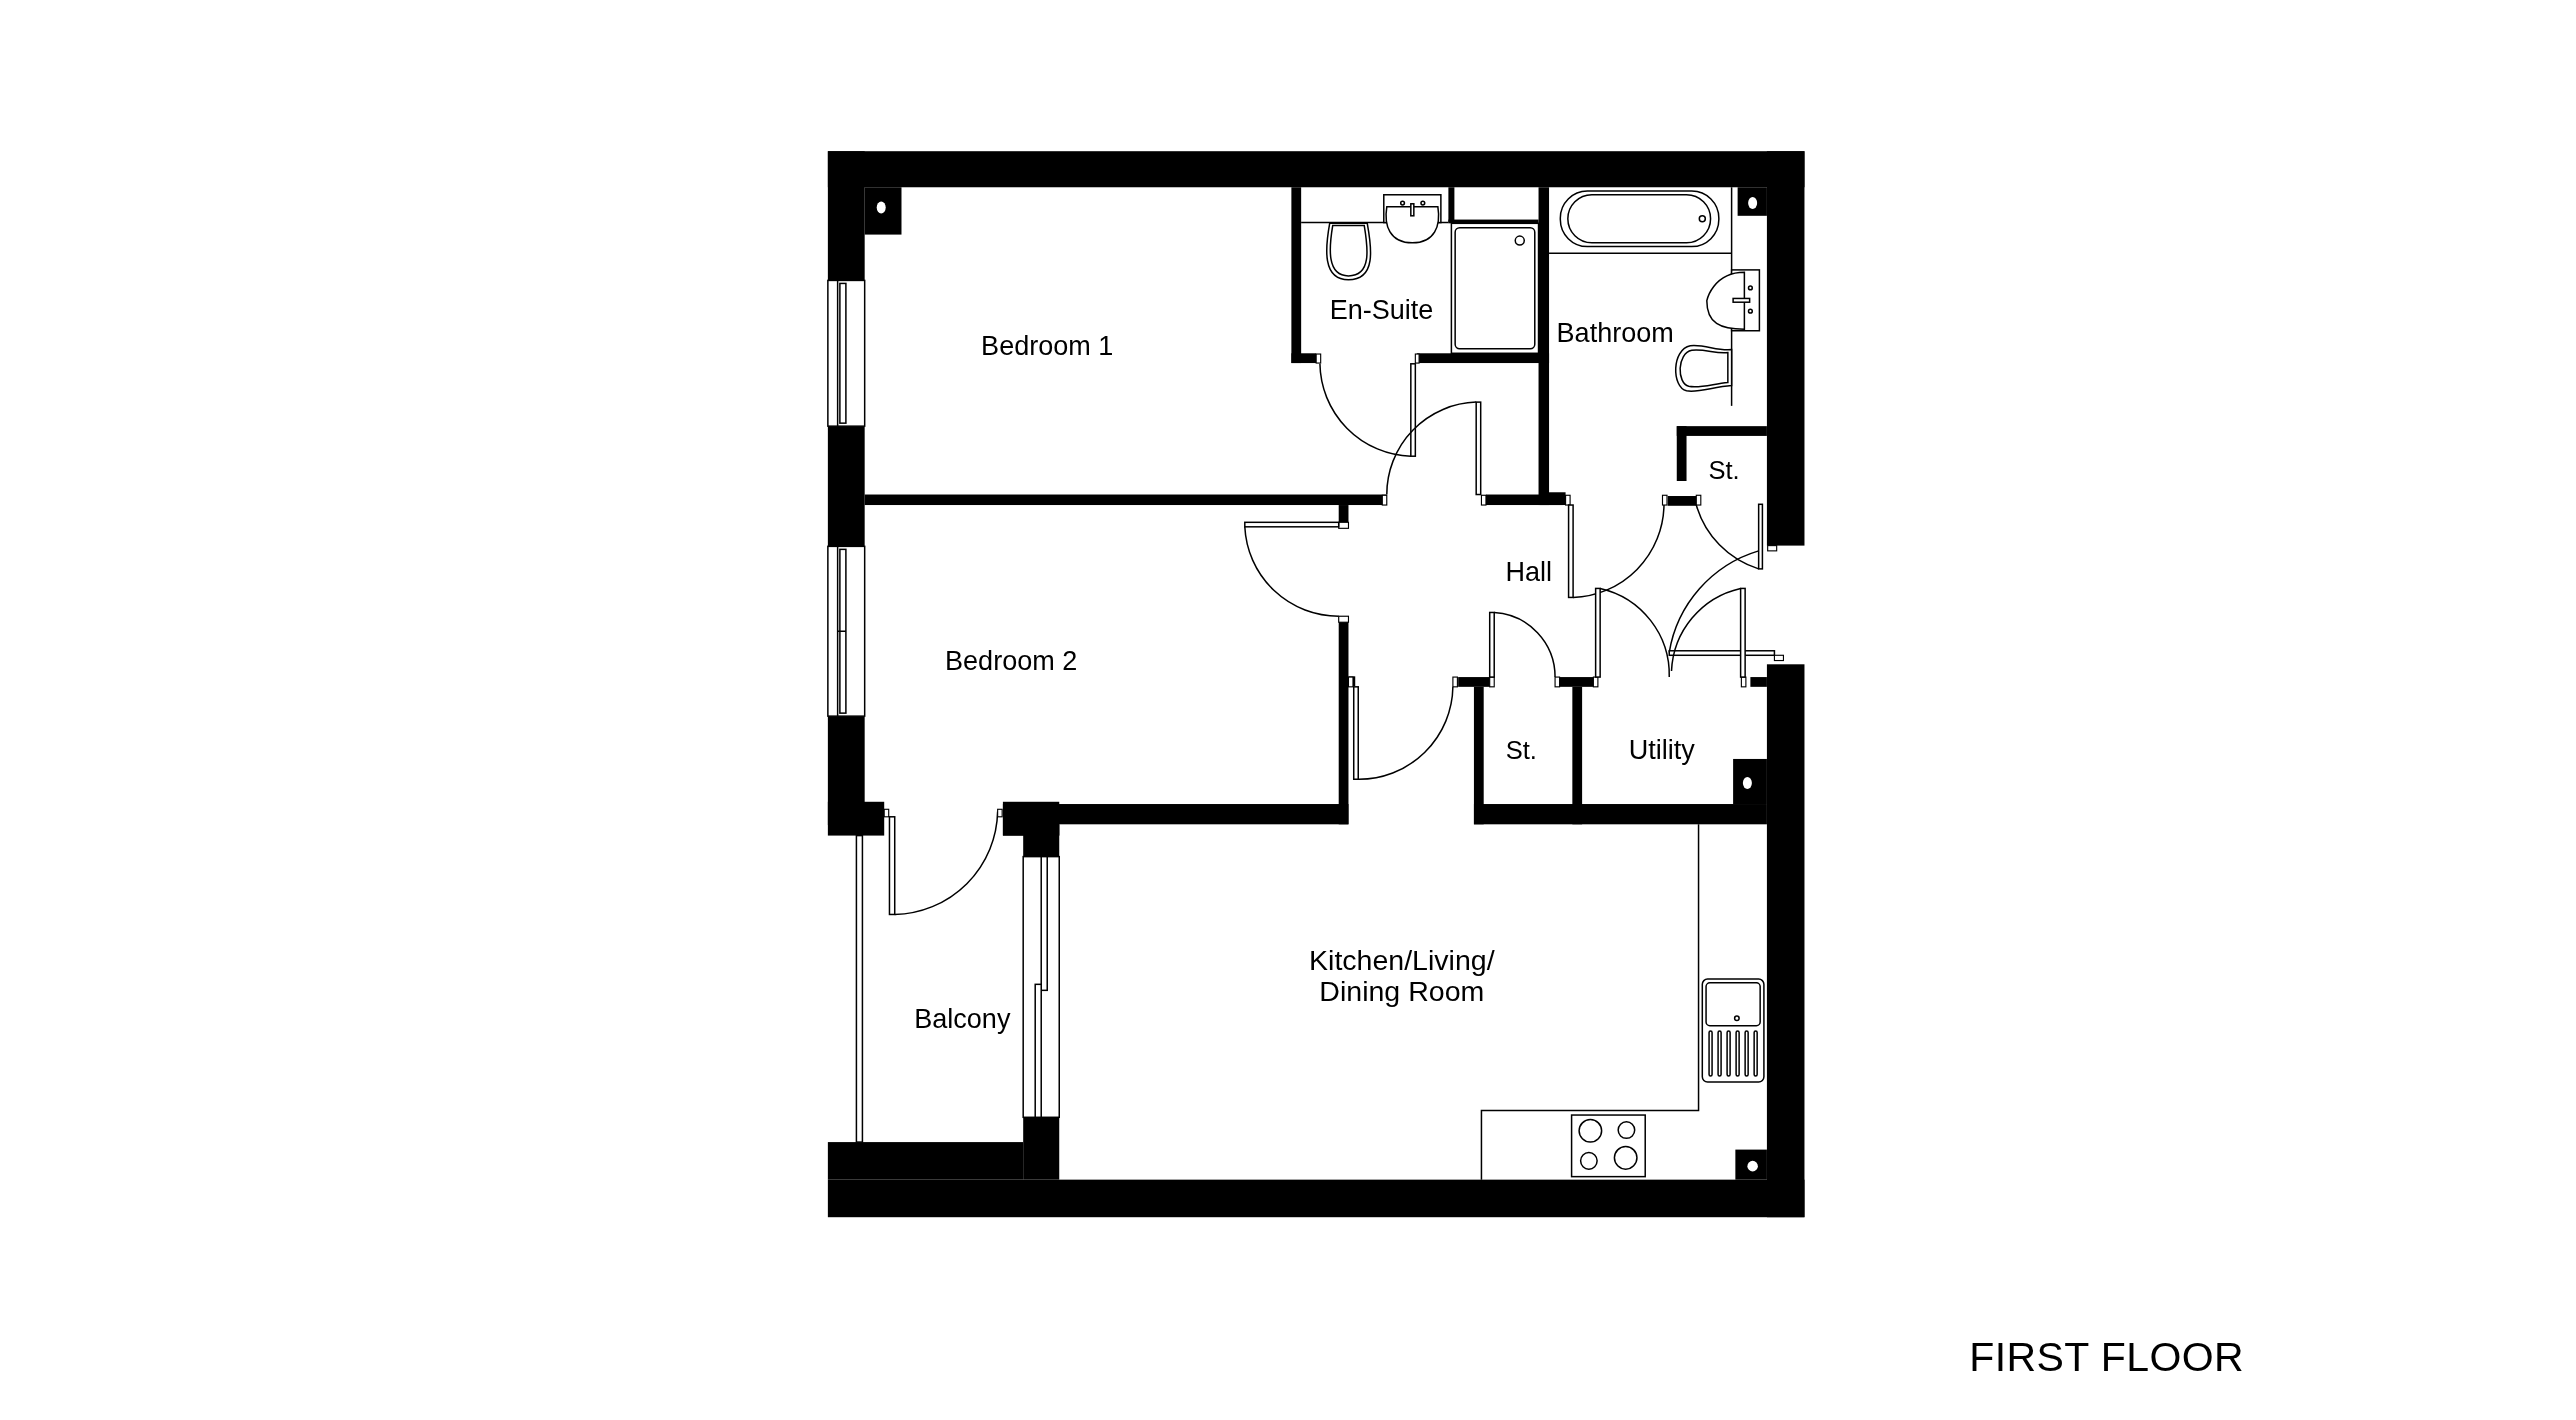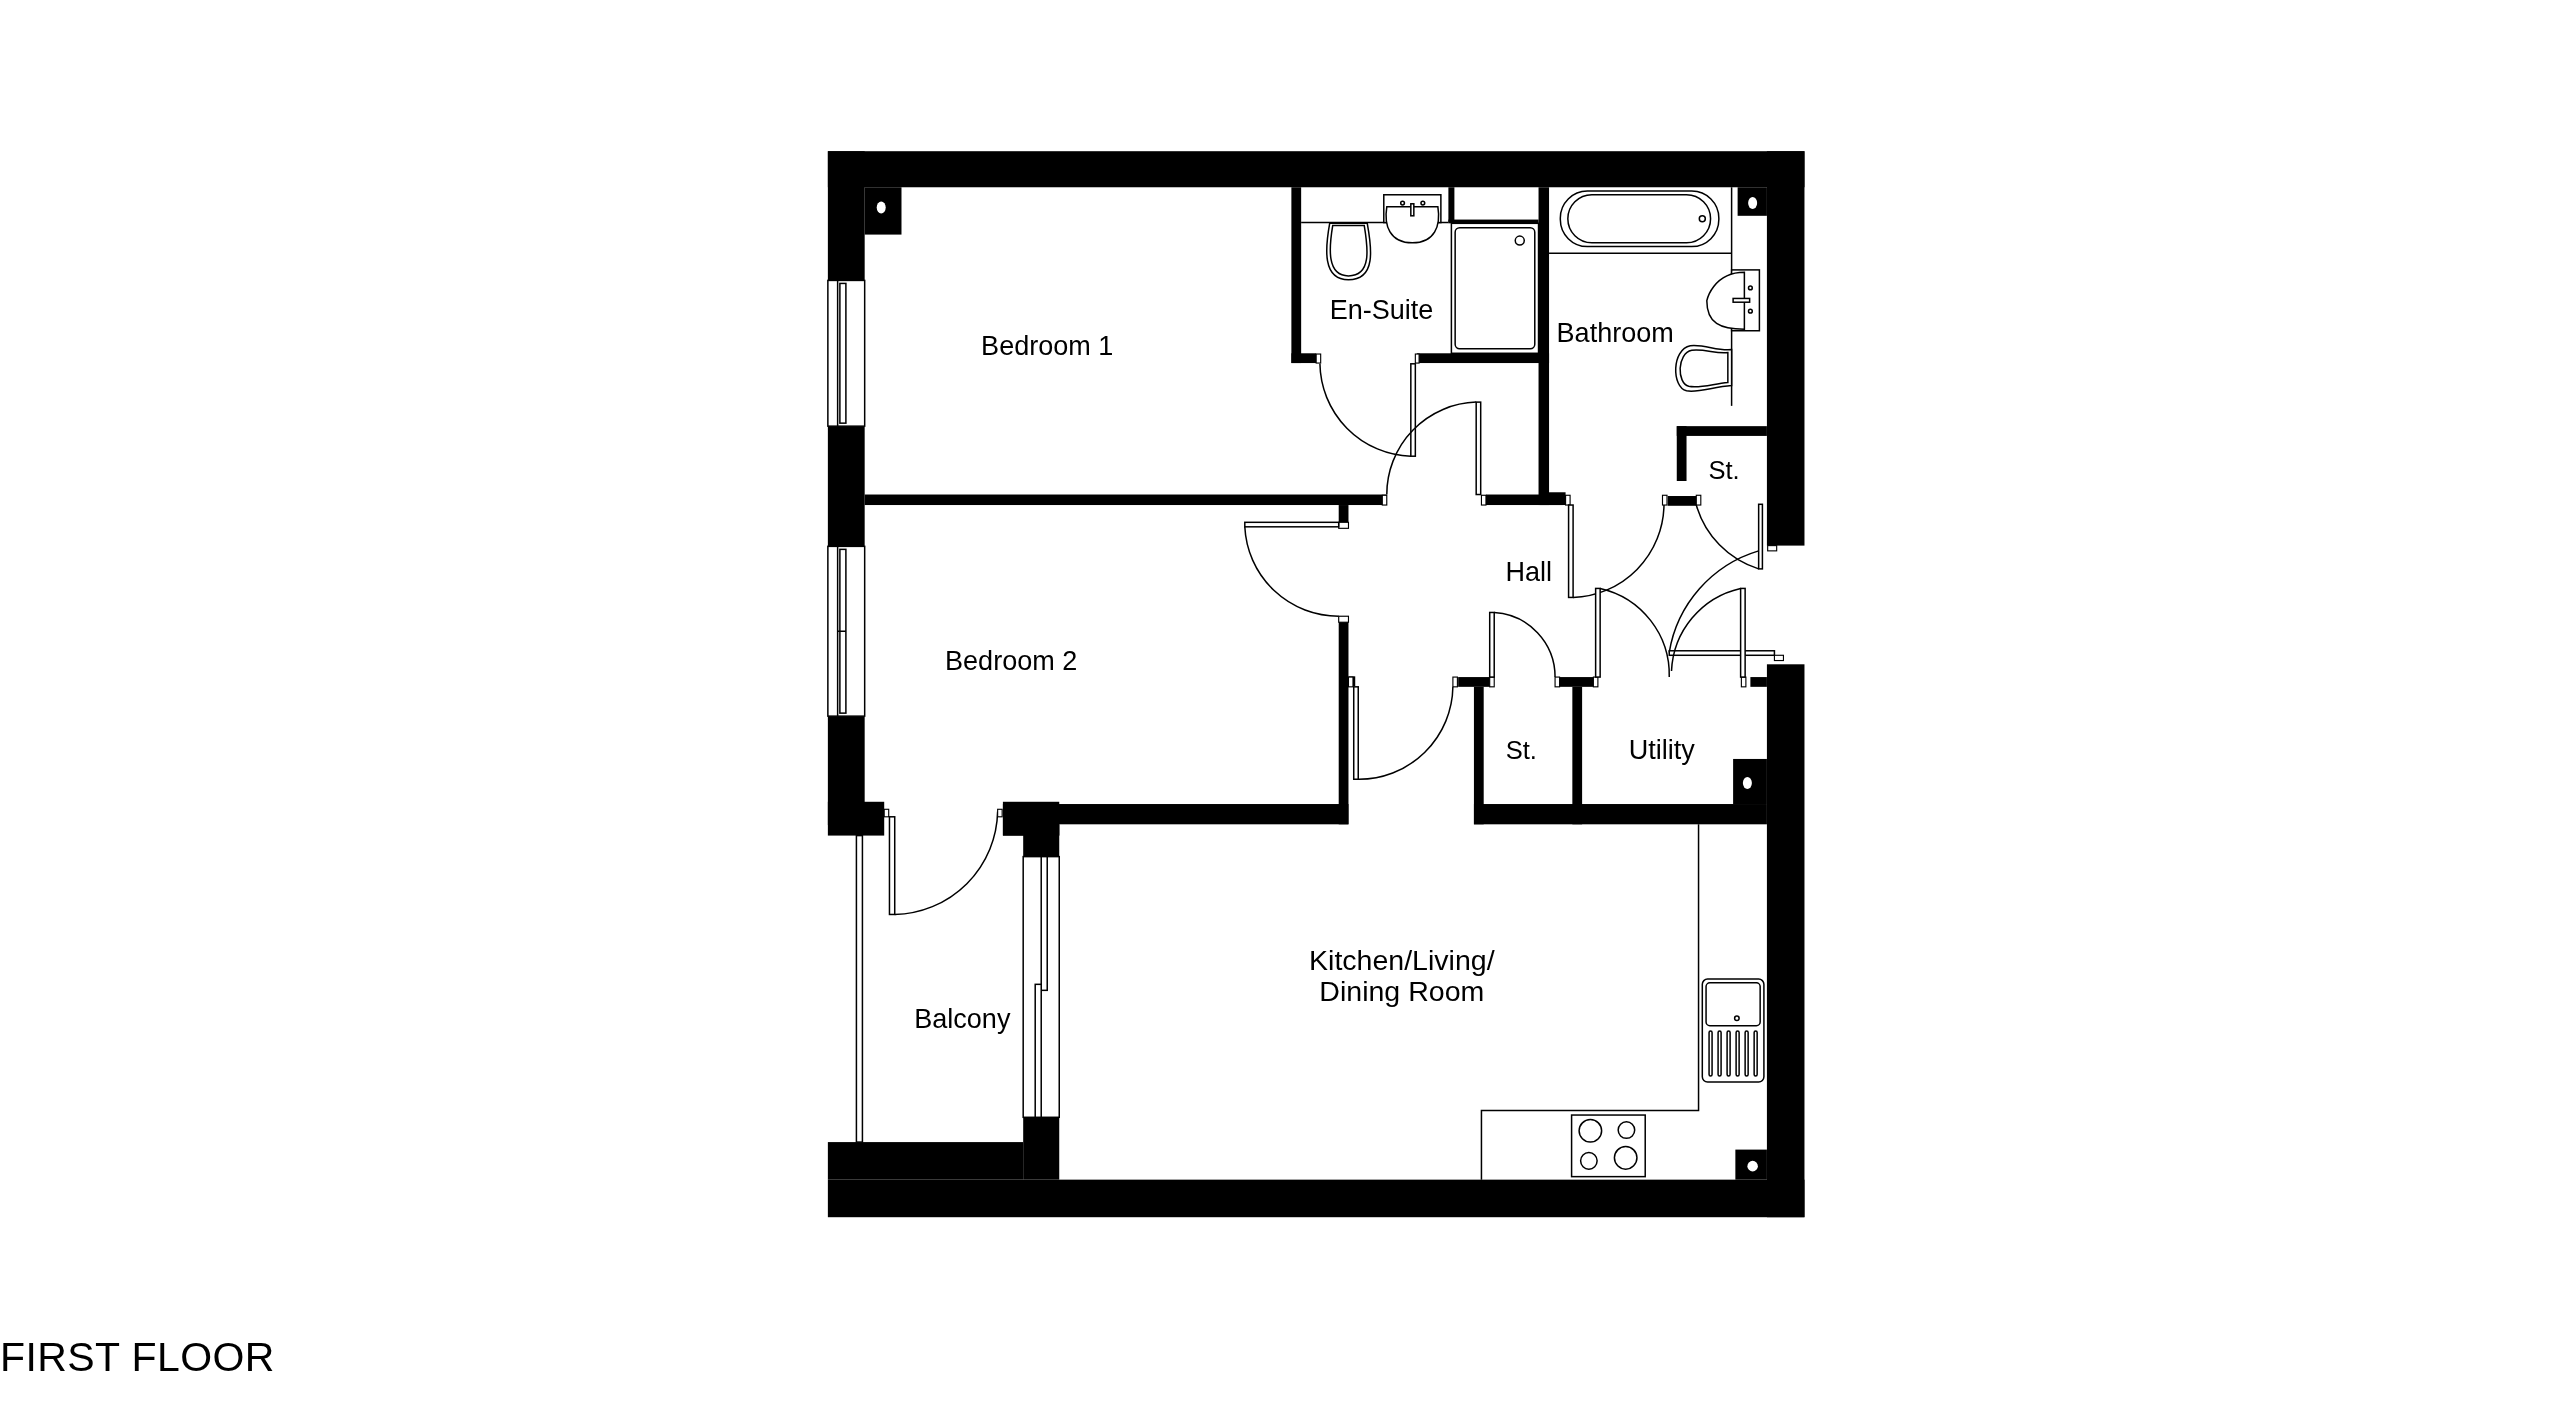--- a/index.html
+++ b/index.html
@@ -7,21 +7,21 @@
   #plan { position: absolute; left: 0; top: 0; width: 2576px; height: 1421px; }
   .wall { fill: #000000; }
   .thin { fill: none; stroke: #000000; stroke-width: 2; }
   .fix { fill: #ffffff; stroke: #000000; stroke-width: 2; }
   .jamb { fill: #ffffff; stroke: #000000; stroke-width: 1.5; }
   .dot { fill: #ffffff; }
   .label { font-family: "Liberation Sans", sans-serif; fill: #000000; text-anchor: middle; }
   .room-label { font-size: 36px; }
   .small-label { font-size: 34px; }
   .kitchen-label { font-size: 38px; }
-  .caption { position: absolute; left: 0; width: 2244px; top: 1334px; text-align: left; font-size: 41px; color: #000; font-family: "Liberation Sans", sans-serif; letter-spacing: 0.4px; }
+  .caption { position: absolute; left: 0; width: 2244px; top: 1334px; text-align: right; font-size: 41px; color: #000; font-family: "Liberation Sans", sans-serif; letter-spacing: 0.4px; }
 </style>
 </head>
 <body>
 
 <svg id="plan" viewBox="0 0 3429 1891" xmlns="http://www.w3.org/2000/svg">
 
   <g>
 
     <rect class="wall" x="1102" y="201" width="1300" height="48"></rect>
 

